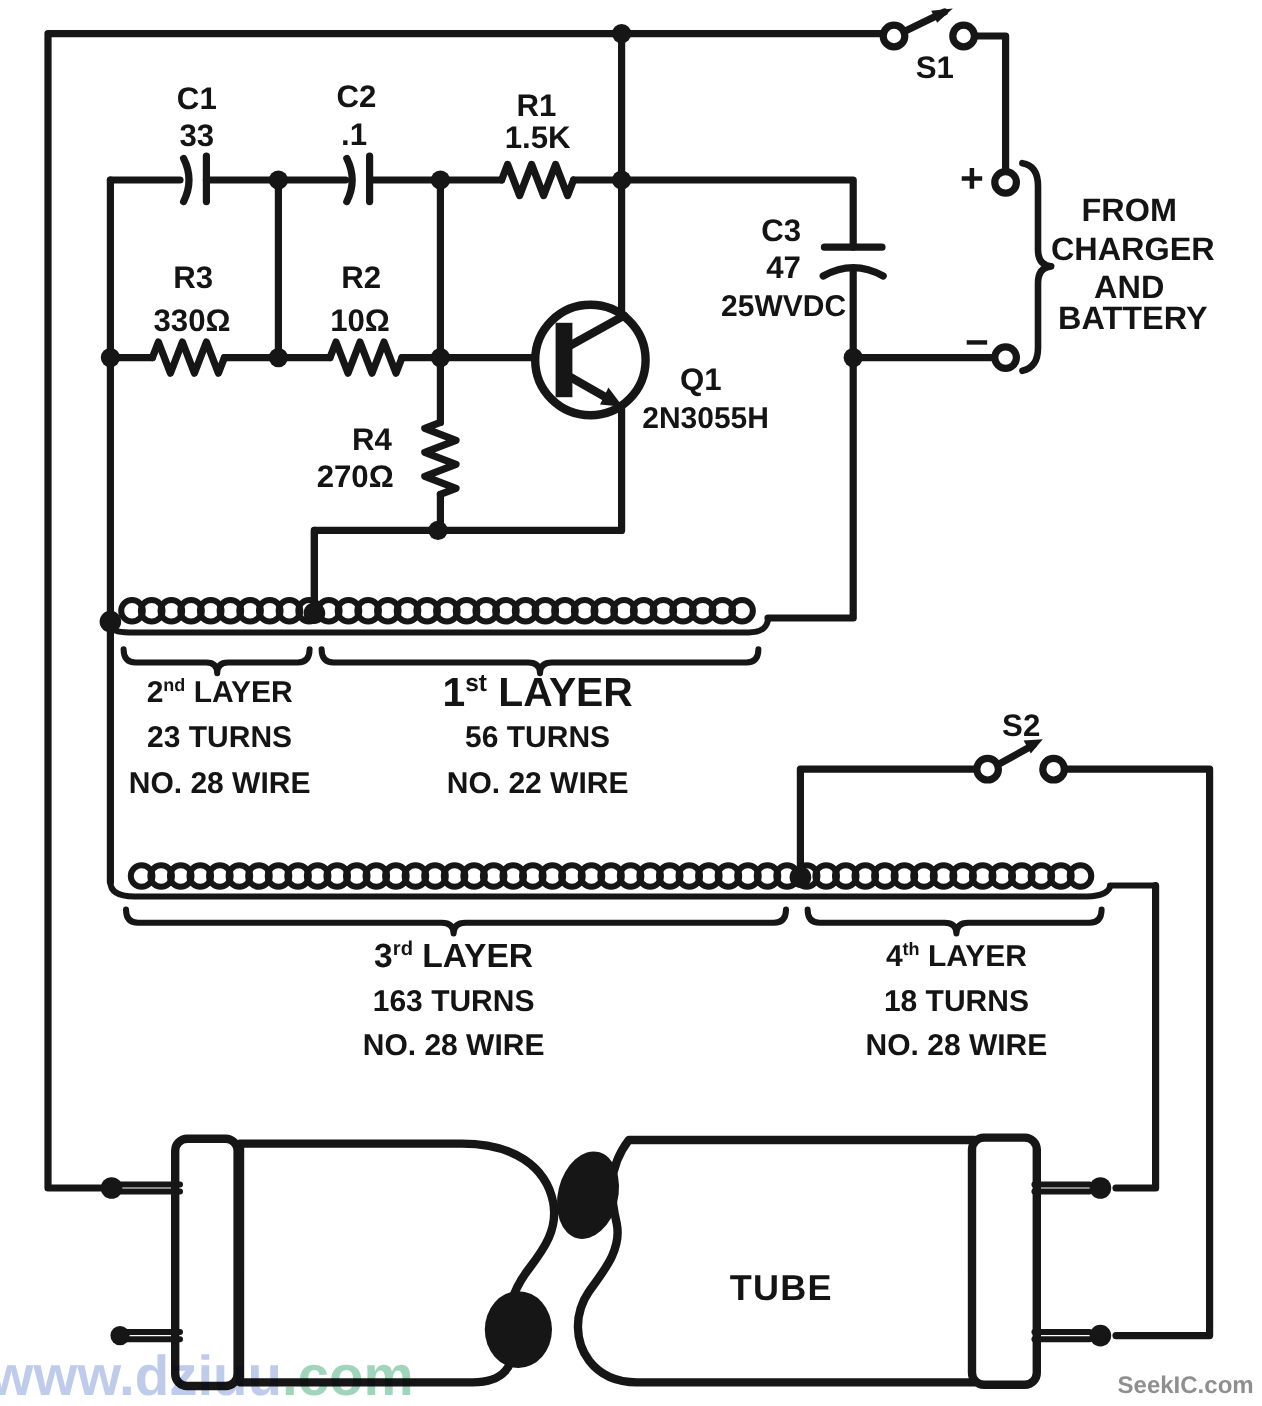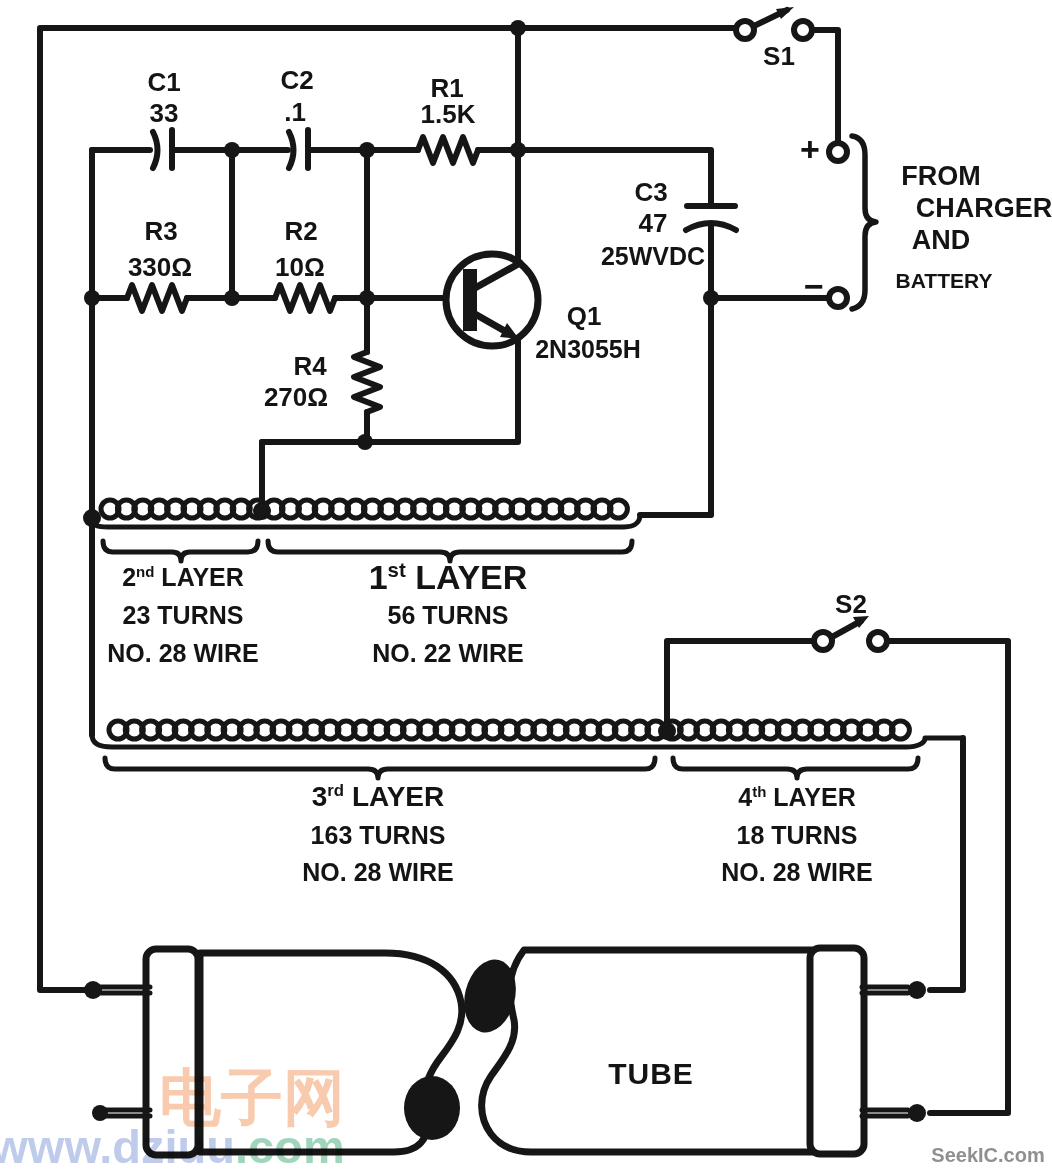--- a/index.html
+++ b/index.html
@@ -239,36 +239,35 @@
 <div class="lbl" style="left:588px;top:349px;font-size:25px">2N3055H</div>
 <div class="lbl" style="left:651px;top:192px;font-size:26px">C3</div>
 <div class="lbl" style="left:653px;top:223px;font-size:26px">47</div>
 <div class="lbl" style="left:653px;top:256px;font-size:25px">25WVDC</div>
 <div class="lbl" style="left:779px;top:56px;font-size:26px">S1</div>
 <div class="lbl" style="left:851px;top:604px;font-size:26px">S2</div>
 
 <div class="lbl" style="left:810px;top:149px;font-size:34px">+</div>
 <div class="lbl" style="left:814px;top:286px;font-size:34px">−</div>
 <div class="lbl" style="left:941px;top:176px;font-size:27px">FROM</div>
-<div class="lbl" style="left:984px;top:208px;font-size:27px">CHARGER</div>
+<div class="lbl" style="left:944px;top:208px;font-size:27px">CHARGER</div>
 <div class="lbl" style="left:941px;top:240px;font-size:27px">AND</div>
-<div class="lbl" style="left:944px;top:280px;font-size:21px">BATTERY</div>
+<div class="lbl" style="left:944px;top:266px;font-size:27px">BATTERY</div>
 
 <div class="lbl" style="left:183px;top:577px;font-size:25px"><span>2</span><sup>nd</sup><span> LAYER</span></div>
 <div class="lbl" style="left:183px;top:615px;font-size:25px">23 TURNS</div>
 <div class="lbl" style="left:183px;top:653px;font-size:25px">NO. 28 WIRE</div>
 <div class="lbl" style="left:448px;top:577px;font-size:34px"><span>1</span><sup>st</sup><span> LAYER</span></div>
 <div class="lbl" style="left:448px;top:615px;font-size:25px">56 TURNS</div>
 <div class="lbl" style="left:448px;top:653px;font-size:25px">NO. 22 WIRE</div>
 <div class="lbl" style="left:378px;top:797px;font-size:28px"><span>3</span><sup>rd</sup><span> LAYER</span></div>
 <div class="lbl" style="left:378px;top:835px;font-size:25px">163 TURNS</div>
 <div class="lbl" style="left:378px;top:872px;font-size:25px">NO. 28 WIRE</div>
 <div class="lbl" style="left:797px;top:797px;font-size:25px"><span>4</span><sup>th</sup><span> LAYER</span></div>
 <div class="lbl" style="left:797px;top:835px;font-size:25px">18 TURNS</div>
 <div class="lbl" style="left:797px;top:872px;font-size:25px">NO. 28 WIRE</div>
 
 <div class="lbl" style="left:651px;top:1074px;font-size:30px;letter-spacing:1px">TUBE</div>
 
-<div class="wm" style="left:252px;top:1098px;font-size:62px;color:rgba(243,158,108,0.55)">电子网</div>
 <div class="wm" style="left:168px;top:1146px;font-size:47px"><span style="color:rgba(148,168,222,0.6)">www.dziuu</span><span style="color:rgba(110,190,150,0.65)">.com</span></div>
 <div class="wm" style="left:988px;top:1155px;font-size:20px;color:#8f8f8f">SeekIC.com</div>
 
 </div>
 
 </body></html>

